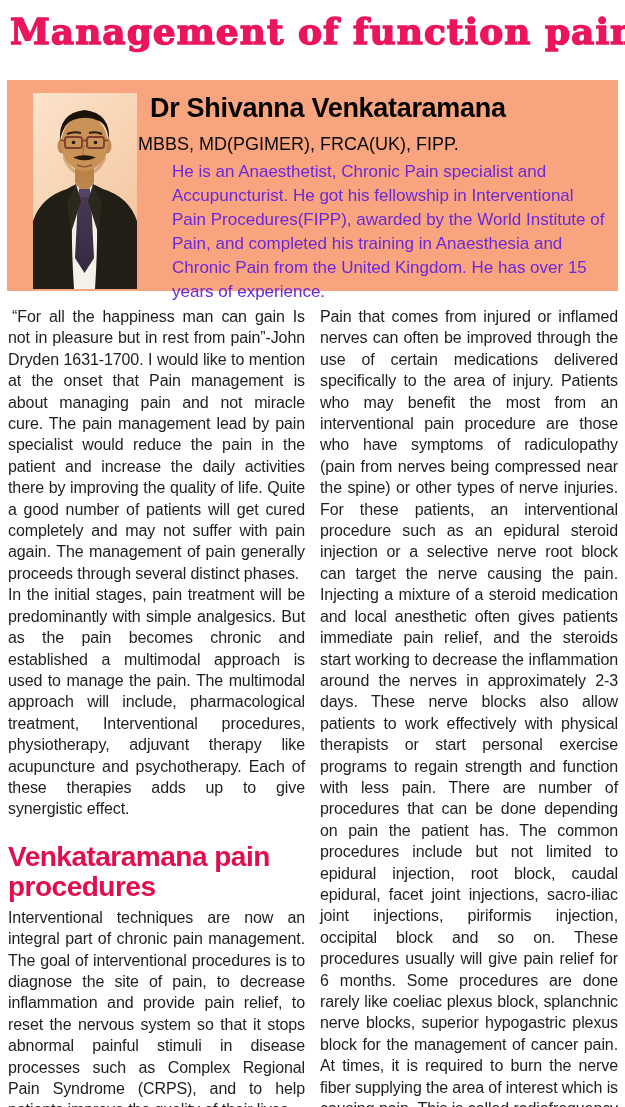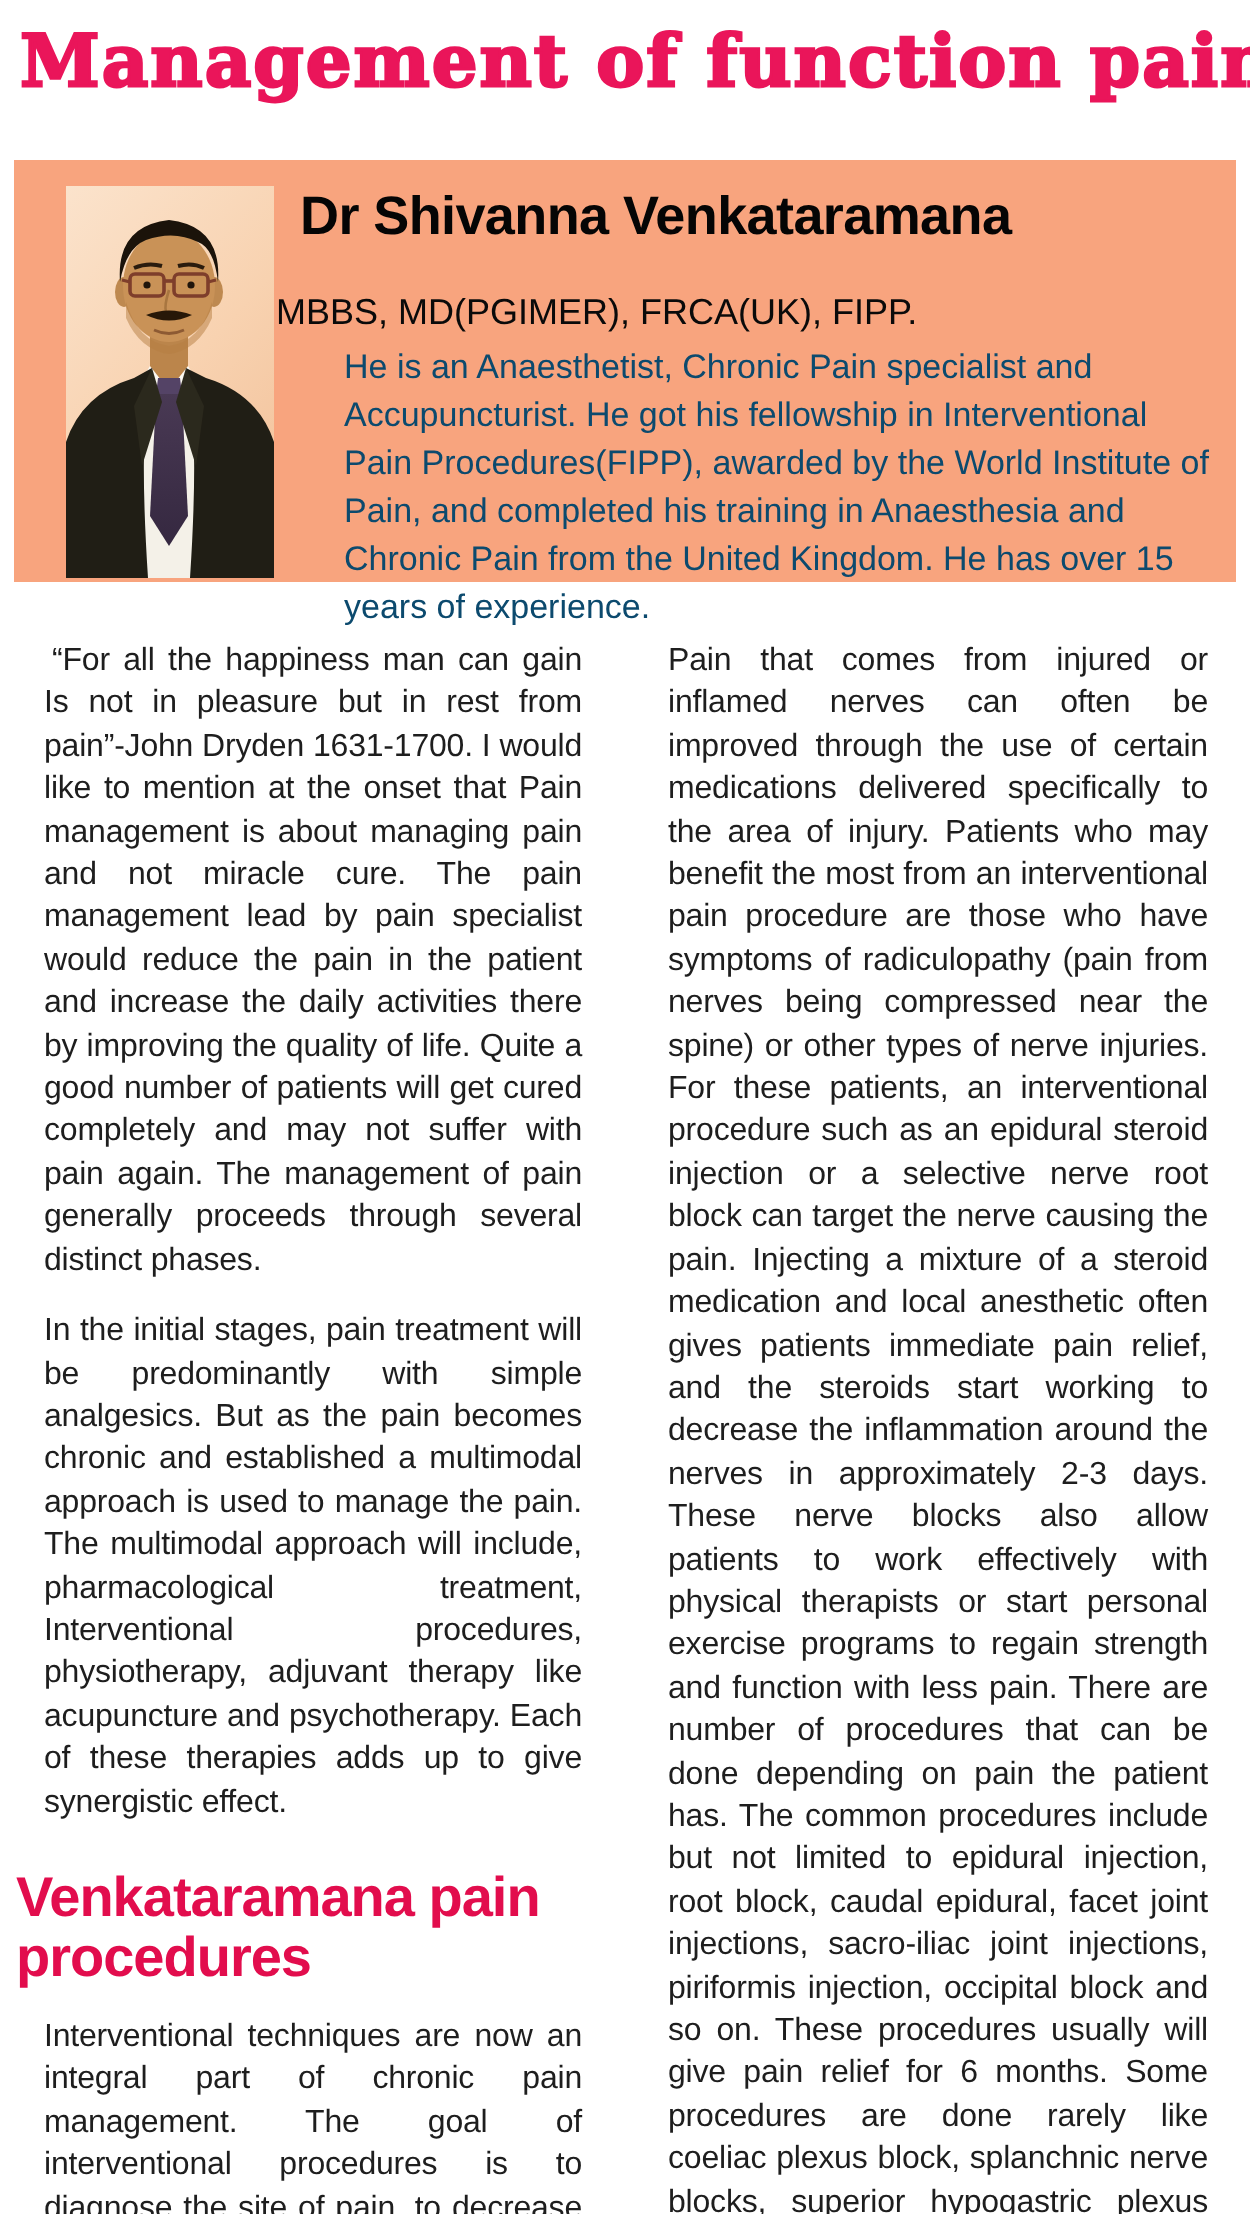--- a/index.html
+++ b/index.html
@@ -38,42 +38,42 @@
     background:var(--card-peach);
   }
   .doctor-photo{
     position:absolute;left:26px;top:13px;width:104px;height:196px;
     display:block;
   }
   .profile-text{
     position:absolute;left:131px;top:12px;right:8px;
   }
   .doctor-name{
-    margin:0 0 20px 12px;
+    margin:0 0 8px 12px;
     font-size:27px;line-height:32px;
     font-weight:bold;color:#050505;
     letter-spacing:-0.3px;
   }
   .doctor-credentials{
     font-size:18px;line-height:24px;color:#0a0a0a;
   }
   .doctor-bio{
     margin:4px 0 0 34px;
-    font-size:17px;line-height:24px;color:#0c4a6e;
+    font-size:17px;line-height:24px;color:#6d28d9;
   }
 
   
   .columns{
     position:absolute;left:8px;top:306px;width:610px;
     display:flex;gap:15px;
   }
   .col{width:297px;}
   .col.right{width:298px;}
   .col p{
-    margin:14px;
+    margin:0;
     font-size:16px;line-height:21.4px;
     letter-spacing:-0.1px;
     text-align:justify;
     color:var(--body-ink);
   }
   .col p.lead-space{text-indent:4px;}
   .section-heading{
     margin:22px 0 5px 0;
     font-size:28px;line-height:30px;
     font-weight:bold;

